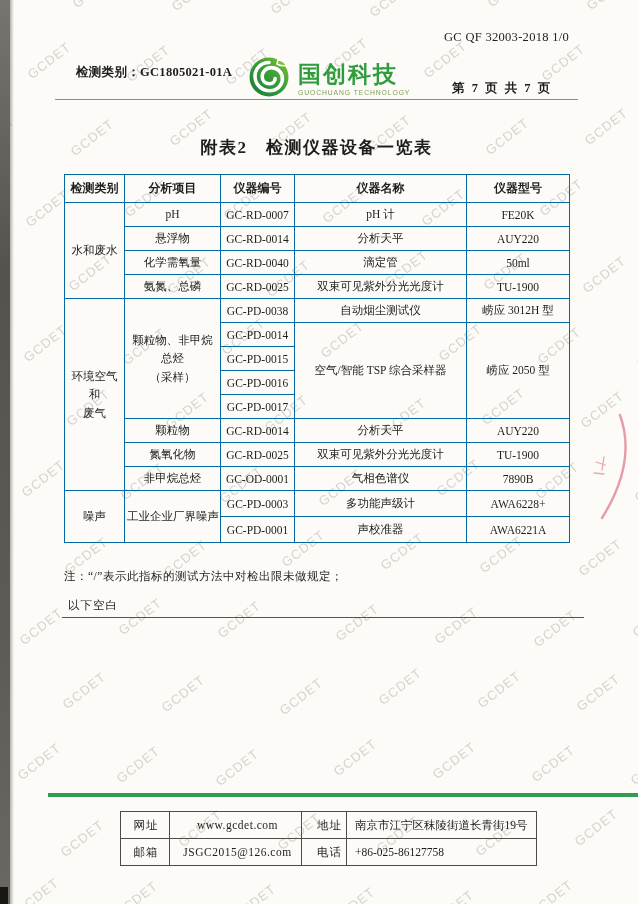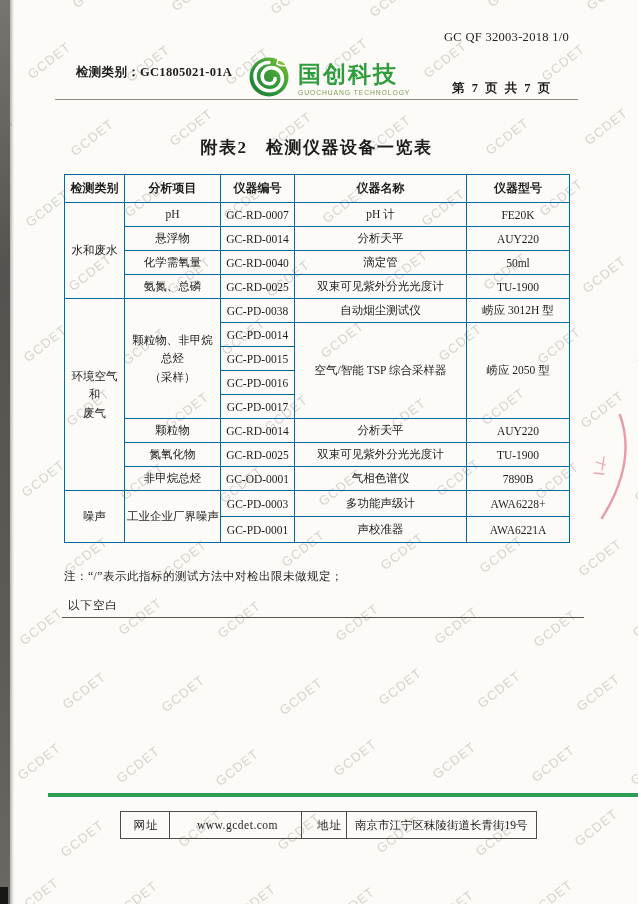--- a/index.html
+++ b/index.html
@@ -314,20 +314,26 @@
 
   <div class="green-bar"></div>
   <table class="footer-table">
     <tbody>
         <tr>
       <td class="k">网址</td>
       <td class="v1">www.gcdet.com</td>
       <td class="k2">地址</td>
       <td class="v2">南京市江宁区秣陵街道长青街19号</td>
     </tr>
+    <tr>
+      <td class="k">邮箱</td>
+      <td class="v1">JSGC2015@126.com</td>
+      <td class="k2">电话</td>
+      <td class="v2">+86-025-86127758</td>
+    </tr>
   </tbody>
     </table>
 
 </div>
 
 <div class="stamp">
   <svg width="60" height="110" viewBox="0 0 60 110">
     <path d="M44 3 Q61 50 26 106" fill="none" stroke="#e0798c" stroke-width="2.4" opacity="0.75" stroke-linecap="round"></path>
     <path d="M20 50 l9 3 M28 45 l-2 13 M18 61 l10 1" fill="none" stroke="#e0798c" stroke-width="1.3" opacity="0.65" stroke-linecap="round"></path>
   </svg>

